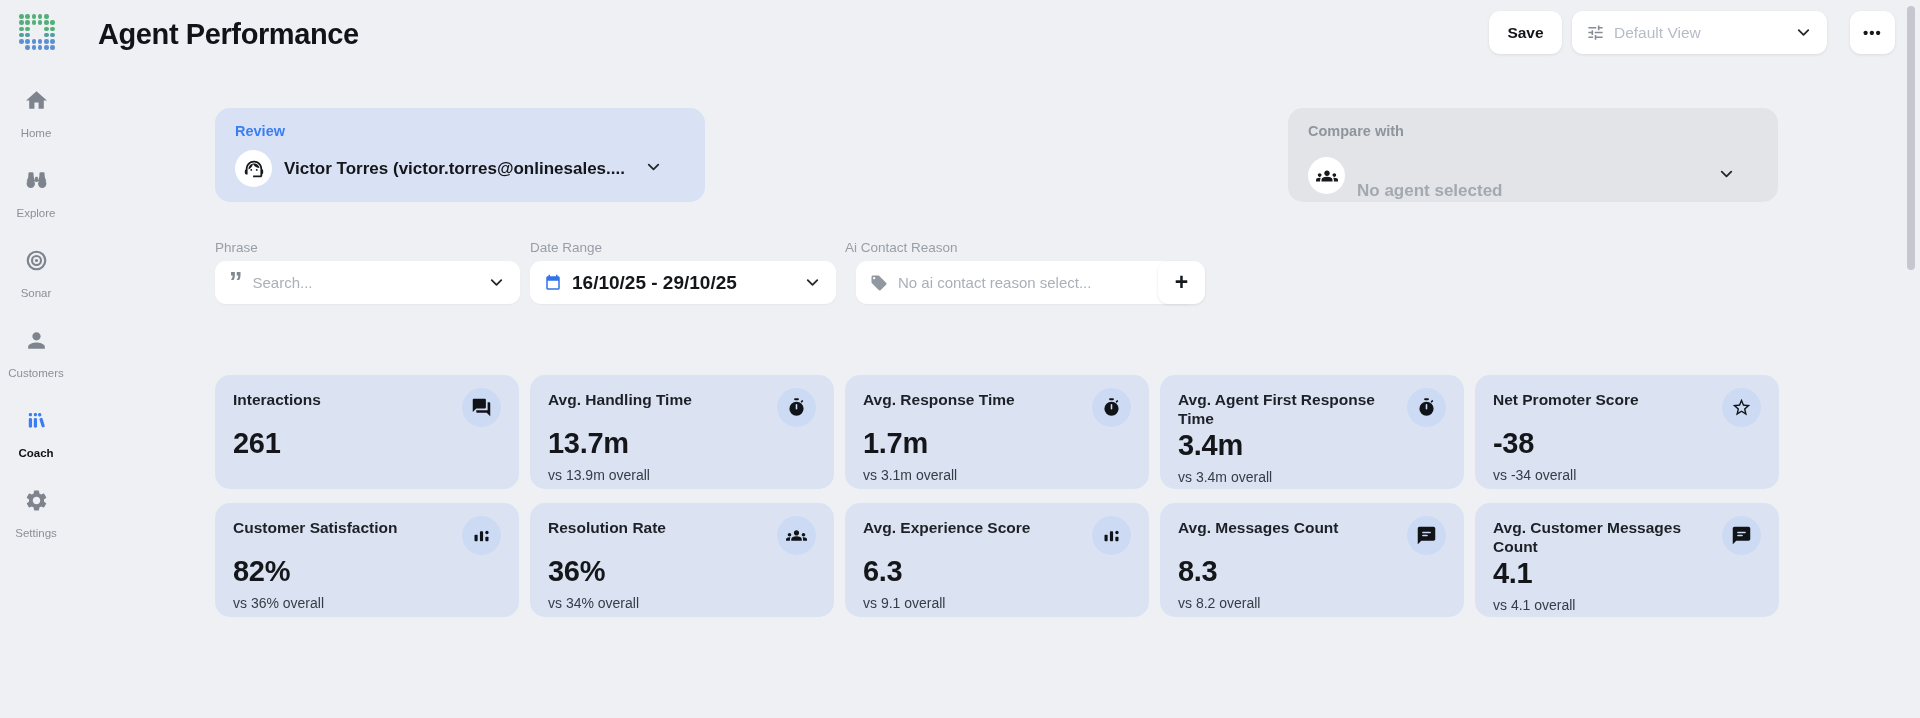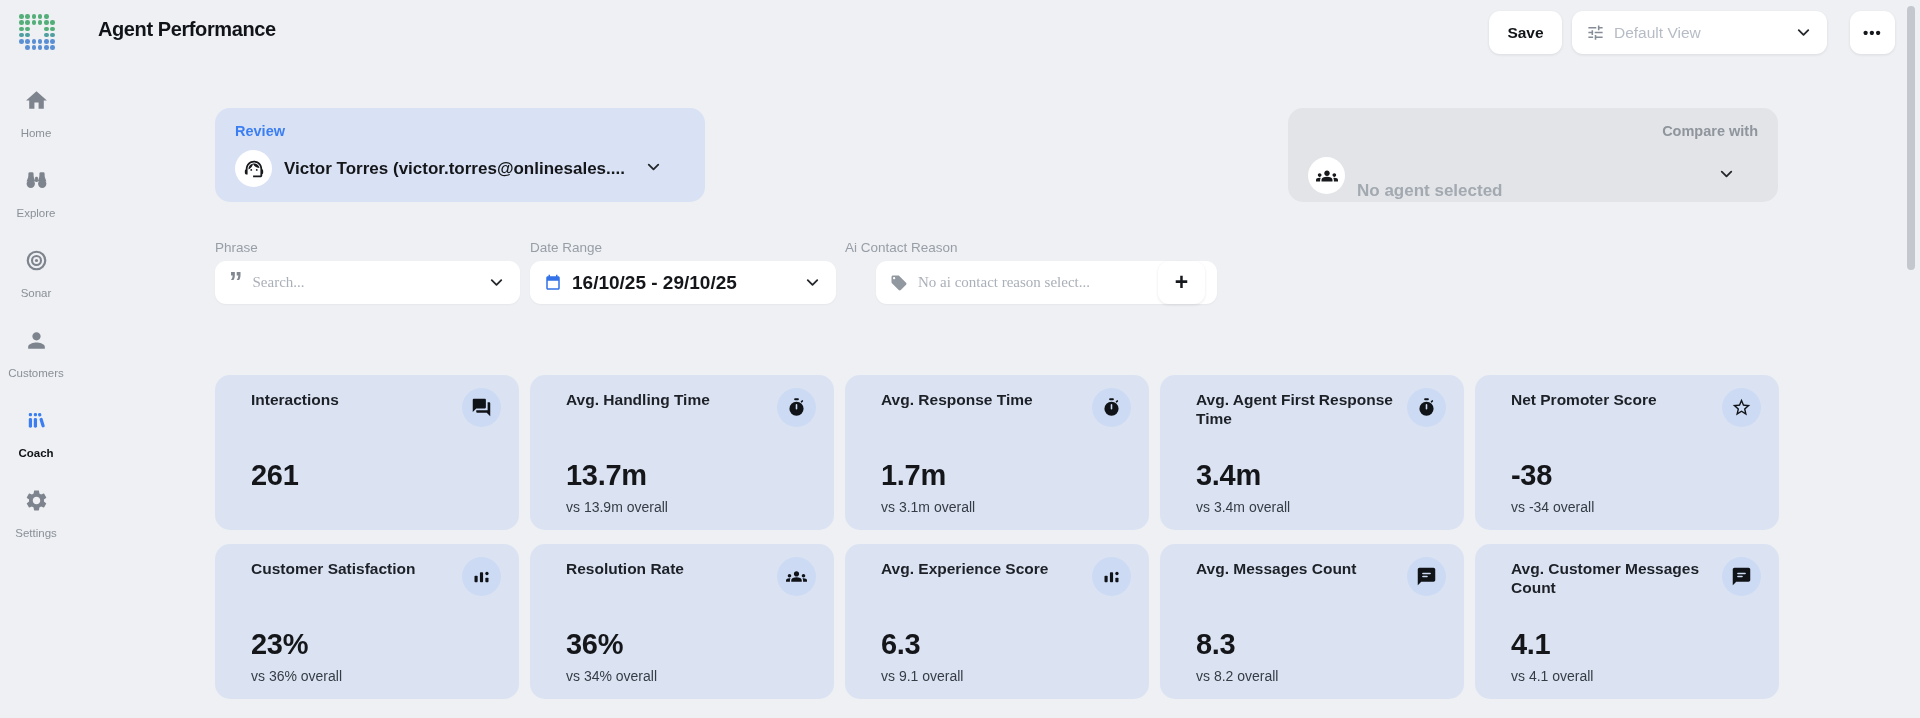--- a/index.html
+++ b/index.html
@@ -8,63 +8,63 @@
     font-family:"Liberation Sans", sans-serif;
     background:#eef0f3;
     position:relative;
     color:#16181c;
   }
   
   .header { position:absolute; left:0; top:0; width:1920px; height:66px; }
   .logo { position:absolute; left:17px; top:12px; width:40px; height:40px; display:grid;
           grid-template-columns:repeat(6,1fr); grid-template-rows:repeat(6,1fr); gap:1.6px; padding:2px;}
   .logo i { display:block; width:4.6px; height:4.6px; border-radius:50%; }
-  .page-title { position:absolute; left:98px; top:18px; font-size:20px; font-weight:800; letter-spacing:-0.4px; color:#101318; }
+  .page-title { position:absolute; left:98px; top:18px; font-size:29px; font-weight:800; letter-spacing:-0.4px; color:#101318; }
   .btn { position:absolute; top:11px; height:43px; background:#fff; border-radius:11px;
          box-shadow:0 1px 3px rgba(20,24,32,.09); display:flex; align-items:center; justify-content:center; cursor:pointer; }
   .btn-save { left:1489px; width:73px; font-size:15.5px; font-weight:700; color:#111418; }
   .btn-view { left:1572px; width:255px; justify-content:flex-start; padding:16px 14px; gap:9px; }
   .btn-view .ph { color:#b6bcc5; font-size:15.5px; font-weight:500; flex:1; }
   .btn-more { left:1850px; width:45px; letter-spacing:1px; font-size:15px; font-weight:800; color:#15181c; }
   
   .sidebar { position:absolute; left:0; top:66px; width:72px; height:652px; display:flex; flex-direction:column; align-items:center; padding-top:22px; }
   .side-item { width:72px; display:flex; flex-direction:column; align-items:center; gap:14px; margin-bottom:29px; cursor:pointer; }
   .side-item .s-label { font-size:11.5px; color:#8a9098; font-weight:500; }
   .side-item svg { width:25px; height:25px; fill:#7e848d; }
   .side-item.active svg { fill:#3b7ef2; }
   .side-item.active .s-label { color:#0e1116; font-weight:700; }
   
   .panel { position:absolute; top:108px; width:490px; height:94px; border-radius:15px; padding:15px 20px; }
   .panel-review { left:215px; background:#d9e2f4; }
-  .panel-compare { left:1288px; background:#e2e4e7;text-align:right; }
+  .panel-compare { left:1288px; background:#e2e4e7; }
   .panel .p-label { font-size:14.5px; font-weight:600; }
   .panel-review .p-label { color:#3b7ef2; }
   .panel-compare .p-label { color:#8f959d; }
   .p-row { display:flex; align-items:center; margin-top:11px; gap:12px; position:relative; }
   .avatar { width:37px; height:37px; border-radius:50%; background:#fff; display:flex; align-items:center; justify-content:center; flex:none; }
   .avatar svg { width:22px; height:22px; fill:#17191d; }
   .agent-name { font-size:17px; font-weight:700; color:#14161a; white-space:nowrap; overflow:hidden; max-width:370px; }
   .compare-ph { font-size:17px; font-weight:600; color:#a3a9b1;margin-top:31px; }
   .chev { position:absolute; right:10px; top:50%; transform:translateY(-50%); }
   .chev svg, .in-chev svg { width:19px; height:19px; fill:none; stroke:#24272c; stroke-width:2.3; stroke-linecap:round; stroke-linejoin:round; }
   
   .f-label { position:absolute; top:240px; font-size:13.5px; font-weight:500; color:#989ea7; }
   .f-input { position:absolute; top:261px; height:43px; background:#fff; border-radius:11px;
              display:flex; align-items:center; padding:0 14px; gap:10px; cursor:pointer; box-shadow:0 1px 2px rgba(20,24,32,.04); }
-  .f-input .ph { color:#aab0b8; font-size:15px; font-weight:500; flex:1; white-space:nowrap; overflow:hidden;font-family:Liberation Serif, serif; }
+  .f-input .ph { color:#aab0b8; font-size:15px; font-weight:500; flex:1; white-space:nowrap; overflow:hidden; }
   .f-input .val { color:#14161a; font-size:19px; font-weight:600; flex:1; }
   .in-chev { display:flex; }
   .quote-glyph { font-size:27px; line-height:10px; color:#82888f; font-weight:700; height:16px; margin-top:4px;}
   .btn-plus { position:absolute; left:1158px; top:261px; width:47px; height:43px; background:#fff; border-radius:11px;
               box-shadow:0 1px 3px rgba(20,24,32,.09); display:flex; align-items:center; justify-content:center;
               font-size:23px; font-weight:600; color:#15181c; cursor:pointer; }
   
   .metrics-grid { position:absolute; left:215px; top:375px; width:1564px;
                   display:grid; grid-template-columns:repeat(5,1fr); column-gap:11px; row-gap:14px; }
-  .card { height:155px; background:#dbe3f3; border-radius:15px; padding:16px 18px 14px 36px; display:flex; flex-direction:column; }
+  .card { height:114px; background:#dbe3f3; border-radius:15px; padding:16px 18px 14px 18px; display:flex; flex-direction:column; }
   .card-head { display:flex; justify-content:space-between; align-items:flex-start; }
   .card-title { font-size:15.5px; font-weight:600; color:#1d2127; line-height:1.22; max-width:200px; }
   .icon-bubble { width:39px; height:39px; border-radius:50%; background:#ccdbf3; display:flex; align-items:center; justify-content:center; flex:none; margin-top:-3px; }
   .icon-bubble svg { width:21px; height:21px; fill:#101318; }
   .card-value { margin-top:auto; font-size:29px; font-weight:800; color:#14161a; letter-spacing:-0.3px; }
   .card-sub { margin-top:7px; min-height:17px; font-size:14px; color:#363c45; }
   
   .scrollbar { position:absolute; right:5px; top:6px; width:8px; height:264px; border-radius:5px; background:#c4c8ce; }
 </style>
 </head>
@@ -258,21 +258,21 @@
   </span>
   <span class="val">16/10/25 - 29/10/25</span>
   <span class="in-chev">
       <svg viewBox="0 0 24 24">
         <polyline points="6 9 12 15 18 9"></polyline>
       </svg>
     </span>
 </div>
 
 <div class="f-label" style="left:845px">Ai Contact Reason</div>
-<div class="f-input" style="left:876px; width:341px">
+<div class="f-input" style="left:856px; width:341px">
   <span style="display:flex">
     <svg width="18" height="18" viewBox="0 0 24 24" fill="#9298a0">
         <path d="M21.41 11.58l-9-9C12.05 2.22 11.55 2 11 2H4c-1.1 0-2 .9-2 2v7c0 .55.22 1.05.59 1.42l9 9c.36.36.86.58 1.41.58.55 0 1.05-.22 1.41-.59l7-7c.37-.36.59-.86.59-1.41 0-.55-.23-1.06-.59-1.42zM5.5 7C4.67 7 4 6.33 4 5.5S4.67 4 5.5 4 7 4.67 7 5.5 6.33 7 5.5 7z"></path>
       </svg>
   </span>
   <span class="ph">No ai contact reason select...</span>
   <span class="in-chev">
       <svg viewBox="0 0 24 24">
         <polyline points="6 9 12 15 18 9"></polyline>
       </svg>
@@ -356,21 +356,21 @@
         <div class="card-title">Customer Satisfaction</div>
         <div class="icon-bubble">
           <svg viewBox="0 0 24 24">
             <rect x="4" y="11" width="3.6" height="7.5" rx="1"></rect>
             <rect x="10.2" y="7" width="3.6" height="11.5" rx="1"></rect>
             <rect x="16.4" y="13.4" width="3.6" height="5.1" rx="1"></rect>
             <circle cx="18.2" cy="8.6" r="1.9"></circle>
           </svg>
         </div>
       </div>
-      <div class="card-value">23%</div>
+      <div class="card-value">82%</div>
       <div class="card-sub">vs 36% overall</div>
     </div>
     <div class="card">
       <div class="card-head">
         <div class="card-title">Resolution Rate</div>
         <div class="icon-bubble">
           <svg viewBox="0 0 24 24">
             <path d="M12 12.75c1.63 0 3.07.39 4.24.9 1.08.48 1.76 1.56 1.76 2.73V18H6v-1.61c0-1.18.68-2.26 1.76-2.73 1.17-.52 2.61-.91 4.24-.91zM4 13c1.1 0 2-.9 2-2s-.9-2-2-2-2 .9-2 2 .9 2 2 2zm1.13 1.1c-.37-.06-.74-.1-1.13-.1-.99 0-1.93.21-2.78.58C.48 14.9 0 15.62 0 16.43V18h4.5v-1.61c0-.83.23-1.61.63-2.29zM20 13c1.1 0 2-.9 2-2s-.9-2-2-2-2 .9-2 2 .9 2 2 2zm4 3.43c0-.81-.48-1.53-1.22-1.85-.85-.37-1.79-.58-2.78-.58-.39 0-.76.04-1.13.1.4.68.63 1.46.63 2.29V18H24v-1.57zM12 6c1.66 0 3 1.34 3 3s-1.34 3-3 3-3-1.34-3-3 1.34-3 3-3z"></path>
           </svg>
         </div>

